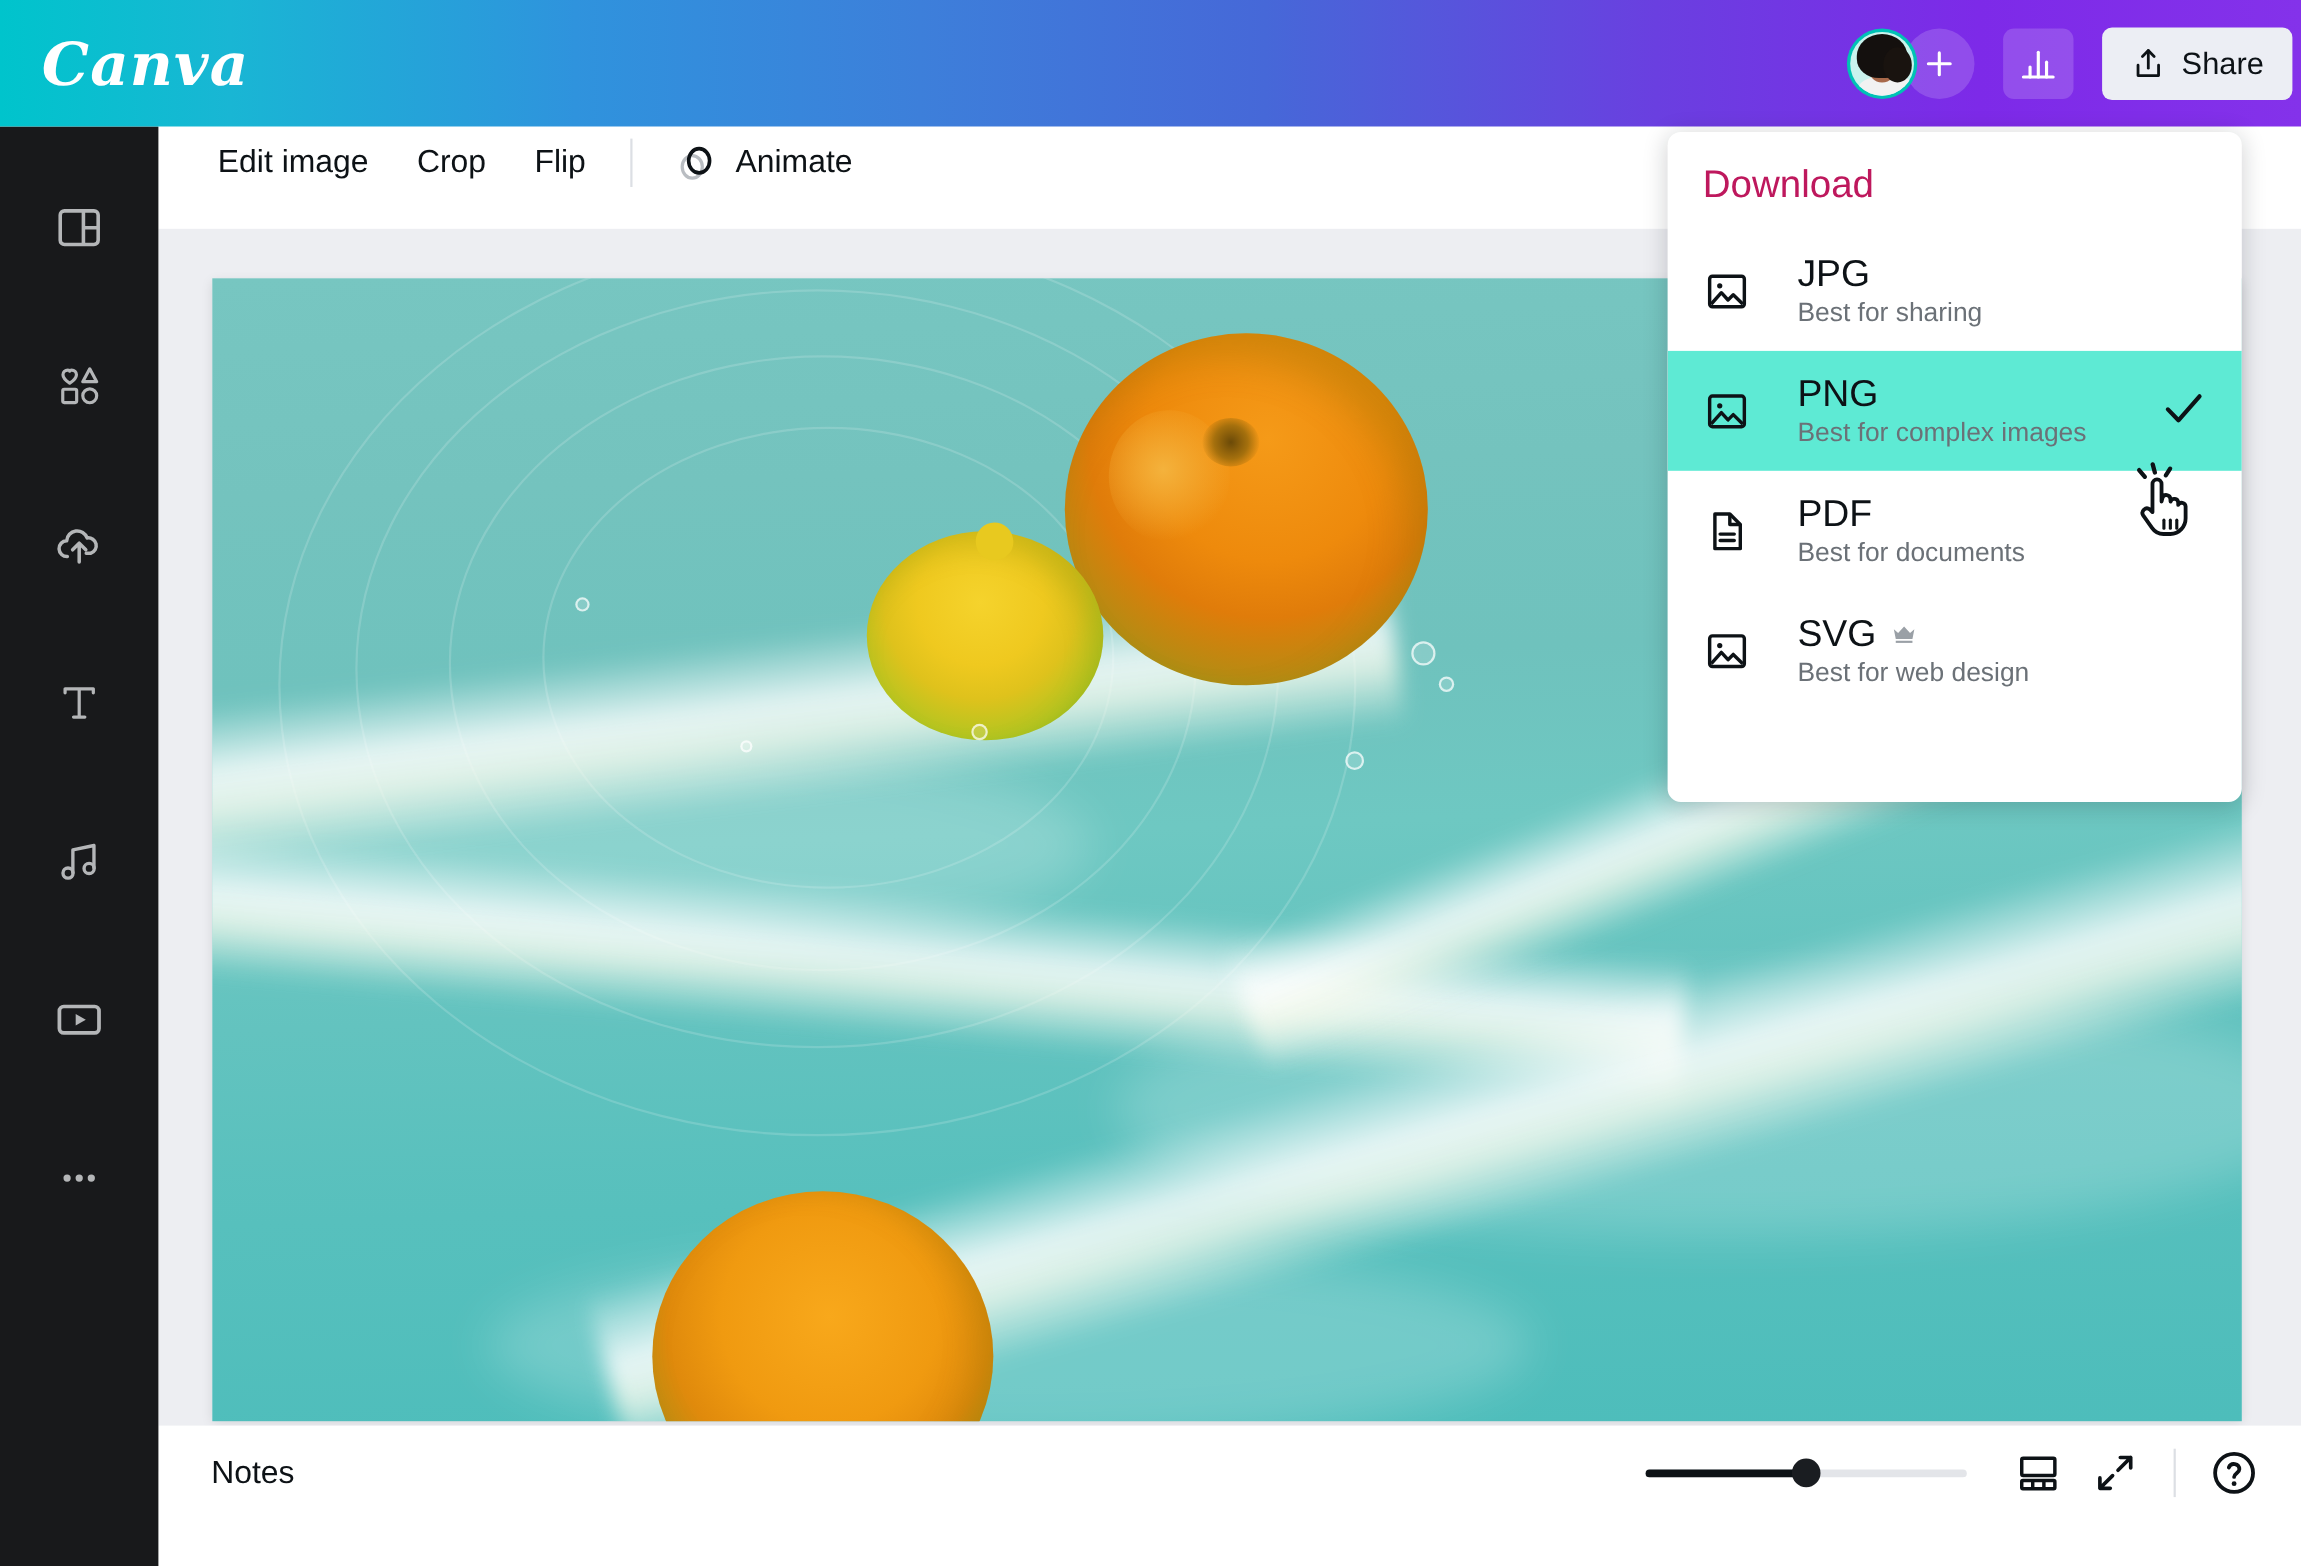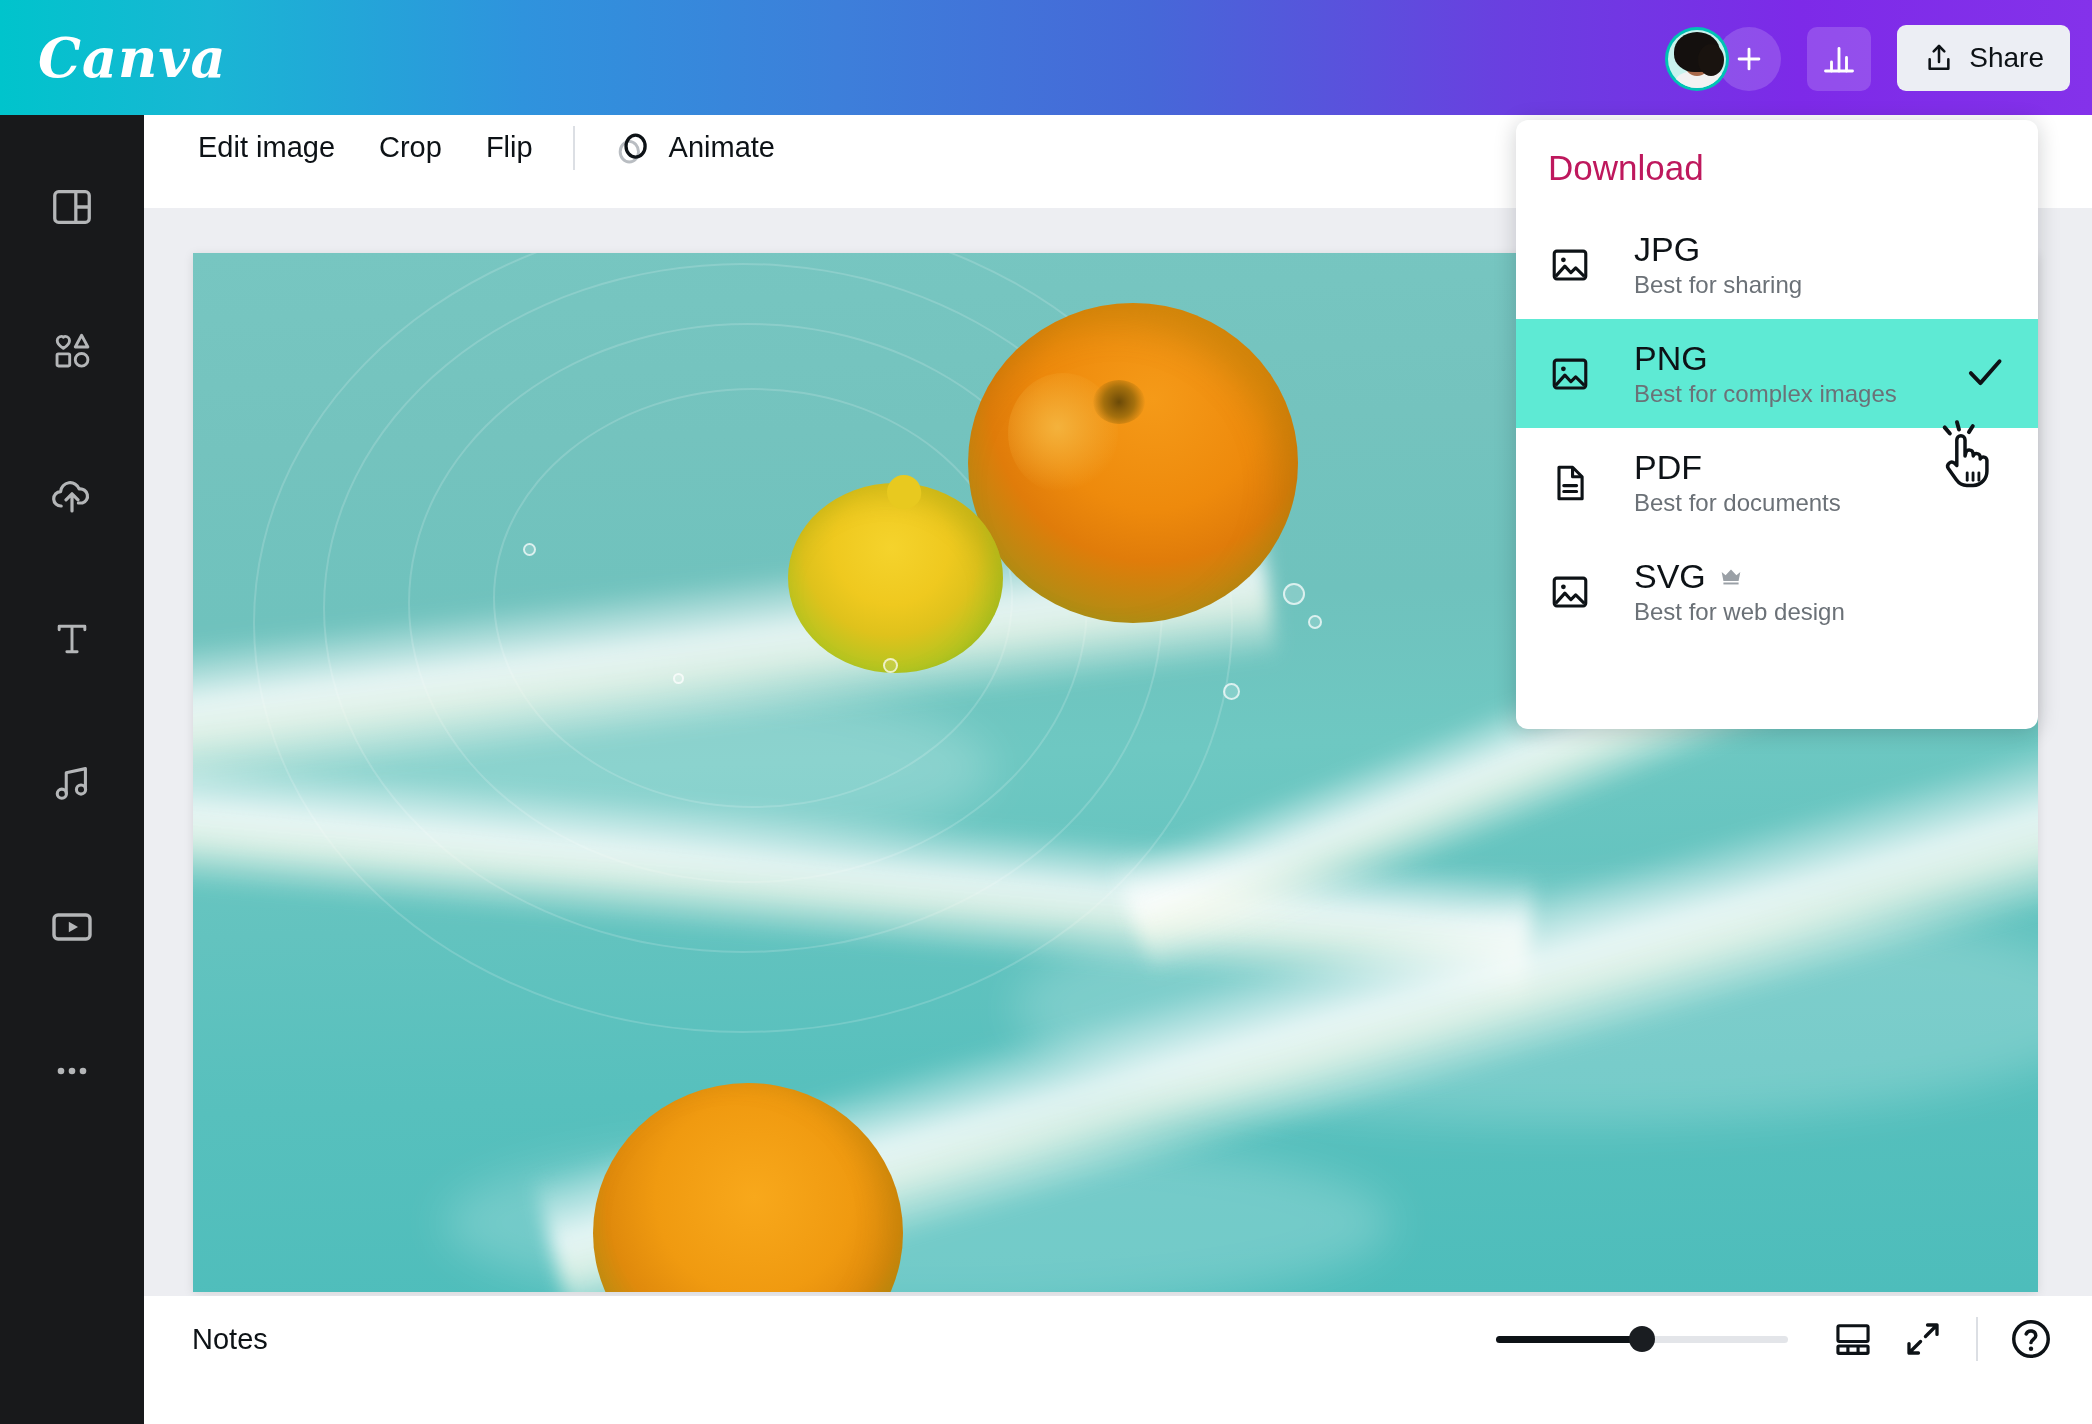--- a/index.html
+++ b/index.html
@@ -17,22 +17,22 @@
                                 #3d7fda 40%,#4668d8 55%,#6a3fe0 72%,
                                 #7d2ae8 86%,#8432ea 100%);
     display: flex; align-items: center; z-index: 40;
   }
   #logo {
     color: #fff; font-family: "DejaVu Serif", serif;
     font-style: italic; font-weight: bold; font-size: 54px;
     letter-spacing: 1px; margin-left: 38px; user-select: none;
   }
   #header-right {
-    margin-left: auto; display: flex; align-items: flex-end;
-    gap: 4px; padding-right: 22px;
+    margin-left: auto; display: flex; align-items: center;
+    gap: 4px; padding-right: 8px;
   }
   .avatar-wrap {
     position: relative; width: 64px; height: 64px; border-radius: 50%;
     background: #00c2b5; padding: 3px; z-index: 3;
   }
   .avatar-inner {
     width: 100%; height: 100%; border-radius: 50%; overflow: hidden;
     background: #c9f3ee; position: relative;
   }
   .av-hair {

